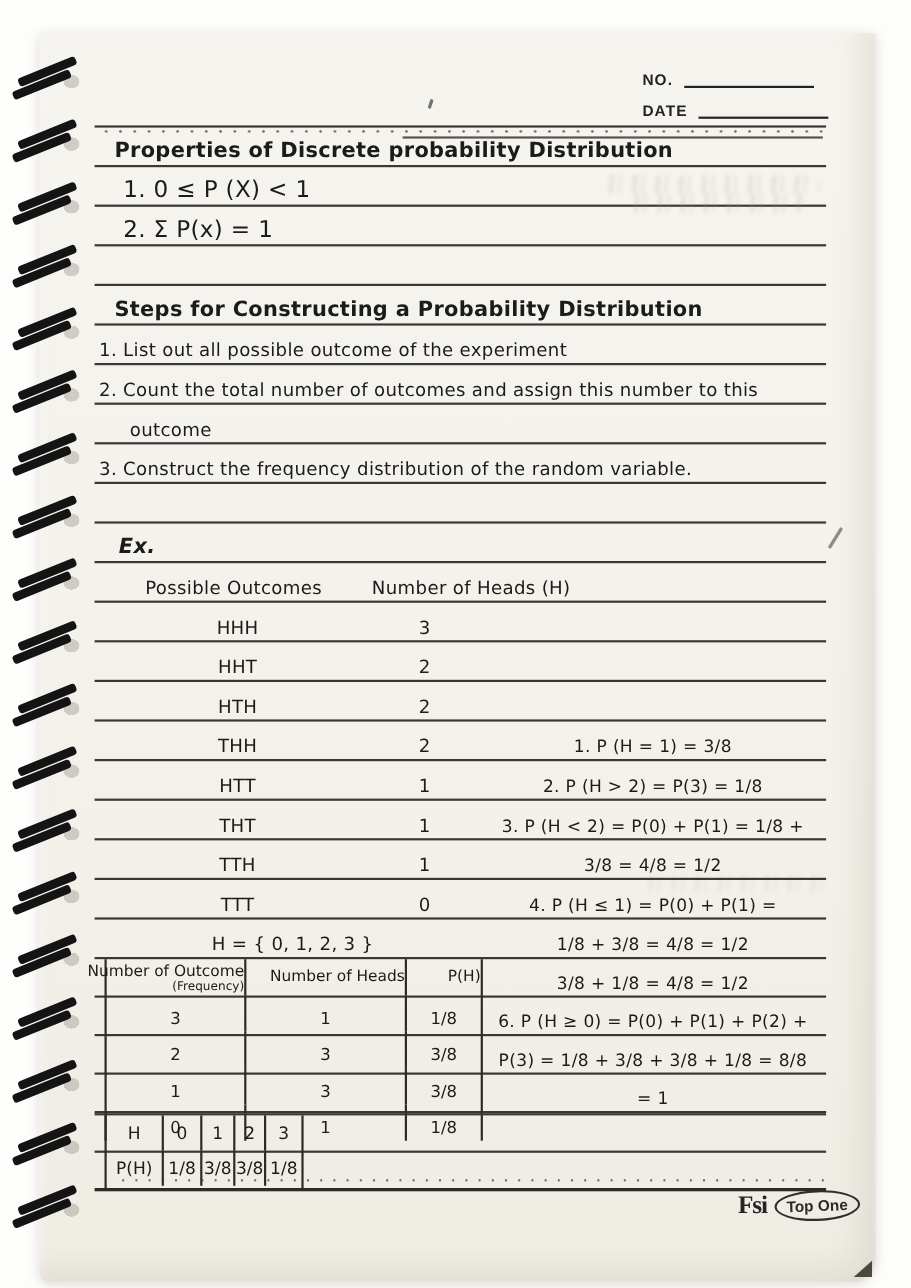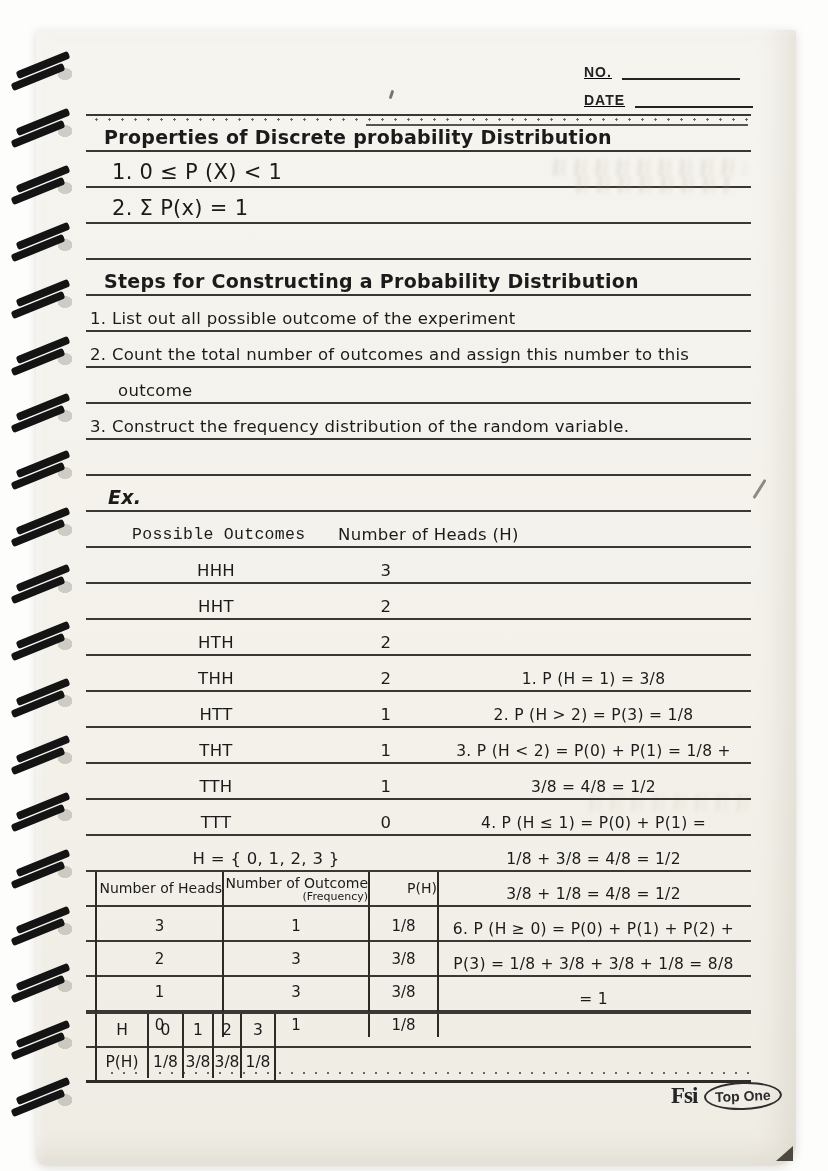--- a/index.html
+++ b/index.html
@@ -11,21 +11,21 @@
   
   .page{
     position:absolute;left:36px;top:30px;width:760px;height:1136px;
     background:linear-gradient(180deg,#f6f4ef 0%,#f3f1ea 60%,#efece4 100%);
     border-radius:3px 3px 22px 10px;
     box-shadow:0 2px 10px rgba(90,80,60,.18),
                inset -14px -10px 26px rgba(150,138,115,.16),
                inset 3px 3px 10px rgba(255,255,255,.5);
   }
   
-  .hdr-row{position:absolute;left:548px;display:flex;align-items:flex-end;text-decoration:underline;}
+  .hdr-row{position:absolute;left:548px;display:flex;align-items:flex-end;}
   .no-row{top:34px;}
   .date-row{top:62px;}
   .hdr-label{
     font-family:"Liberation Sans",sans-serif;font-weight:700;font-size:14px;
     color:#222;letter-spacing:1px;
   }
   .hdr-line{display:inline-block;width:118px;border-bottom:2px solid #232323;margin-left:10px;height:14px;}
   
   .top-dots{
     position:absolute;left:54px;right:48px;top:88px;height:3px;
@@ -47,21 +47,21 @@
   
   .hw{
     position:absolute;bottom:2px;color:#1b1b1b;font-size:16.5px;
     letter-spacing:.3px;white-space:nowrap;
   }
   .hw-title{left:18px;font-size:19px;font-weight:700;}
   .hw-ind1{left:26px;font-size:21px;}
   .hw-step{left:4px;}
   .hw-wrap{left:32px;margin-top:20px;}
   .hw-ex{left:22px;font-size:19px;font-weight:700;font-style:italic;}
-  .oh1{left:46px;font-family:Liberation Mono, monospace;}
+  .oh1{left:46px;}
   .oh2{left:252px;}
   .oc{left:40px;width:180px;text-align:center;}
   .hd{left:272px;width:56px;text-align:center;}
   .calc{left:350px;width:315px;text-align:center;font-size:15.5px;}
   .hset{left:60px;width:240px;text-align:center;}
   .ntotal{left:218px;}
   
   .freqwrap{position:relative;}
   .ft{
     position:absolute;left:9px;top:0;width:344px;height:165px;
@@ -232,25 +232,25 @@
       </div>
       <div class="row33">
         <span class="hw calc">P(3) = 1/8 + 3/8 + 3/8 + 1/8 = 8/8</span>
       </div>
       <div class="row33">
         <span class="hw calc">= 1</span>
       </div>
 
       <div class="ft">
         <div class="ftc ftc-h">
-          <span>Number of Heads</span>
+          <span>Number of Outcome</span>
+          <span class="sub">(Frequency)</span>
         </div>
         <div class="ftc ftc-h">
-          <span>Number of Outcome</span>
-          <span class="sub">(Frequency)</span>
+          <span>Number of Heads</span>
         </div>
         <div class="ftc ftc-h">
           <span>P(H)</span>
         </div>
         <div class="ftc">3</div>
         <div class="ftc">1</div>
         <div class="ftc">1/8</div>
         <div class="ftc">2</div>
         <div class="ftc">3</div>
         <div class="ftc">3/8</div>

